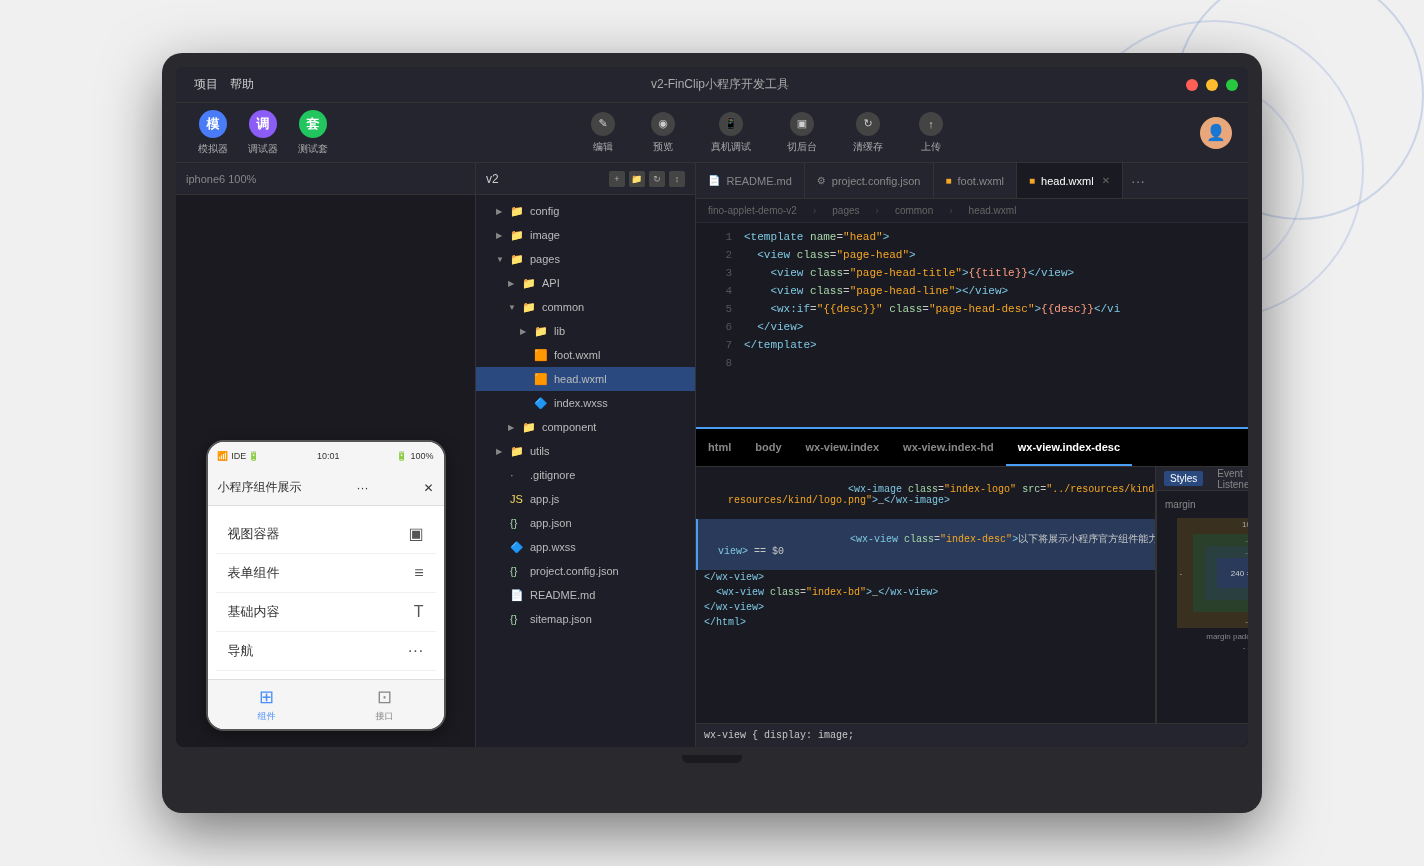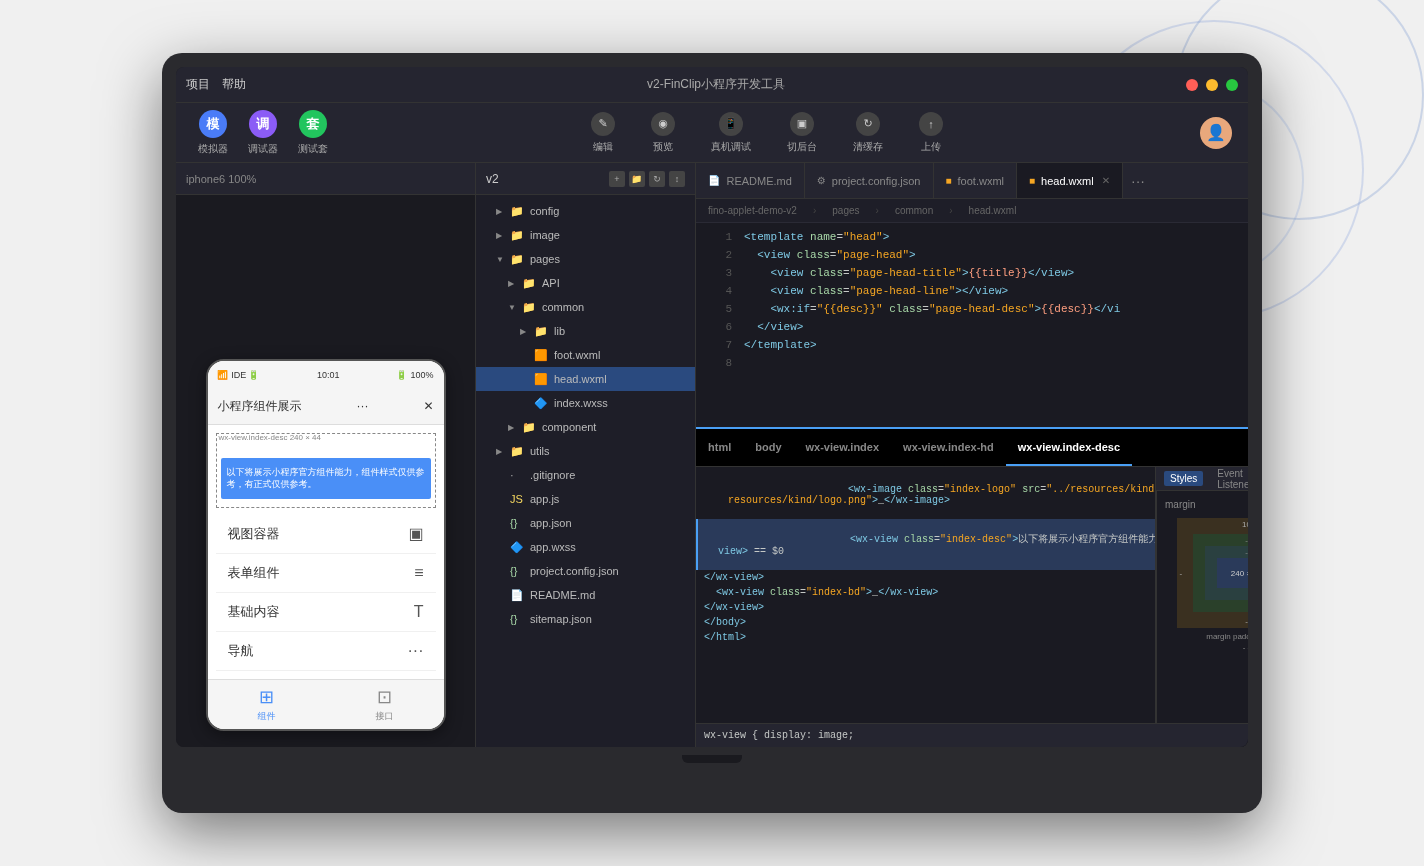--- a/index.html
+++ b/index.html
@@ -73,20 +73,21 @@
       display: flex;
       align-items: center;
       padding: 0 10px;
       border-bottom: 1px solid #333;
       flex-shrink: 0;
     }
     .title-bar-left {
       display: flex;
       gap: 12px;
       align-items: flex-start;
+      margin-left: 8px;
     }
     .menu-item {
       color: #ccc;
       font-size: 12px;
       cursor: pointer;
     }
     .title-bar-center {
       flex: 1;
       text-align: center;
       color: #aaa;
@@ -698,25 +699,20 @@
                 <span>🔋 100%</span>
               </div>
 
               <div class="phone-app-bar">
                 <span>小程序组件展示</span>
                 <span>···</span>
                 <span>✕</span>
               </div>
 
               <div class="phone-content">
-                <div class="element-highlight">
-                  <span class="element-label">wx-view.index-desc  240 × 44</span>
-                  <div style="height:16px;"></div>
-                  <div class="element-selected">以下将展示小程序官方组件能力，组件样式仅供参考，有正式仅供参考。</div>
-                </div>
 
                 <div class="phone-list-item">
                   <span>视图容器</span>
                   <span class="phone-list-icon">▣</span>
                 </div>
                 <div class="phone-list-item">
                   <span>表单组件</span>
                   <span class="phone-list-icon">≡</span>
                 </div>
                 <div class="phone-list-item">
@@ -979,21 +975,20 @@
                   <div class="html-tree">
                     <div class="html-node">
                       <span style="color:#666;">  </span><span class="tag-name">&lt;wx-image</span> <span class="attr-name">class</span>=<span class="attr-val">"index-logo"</span> <span class="attr-name">src</span>=<span class="attr-val">"../resources/kind/logo.png"</span> =<span class="attr-val">"../<br>&nbsp;&nbsp;&nbsp;&nbsp;resources/kind/logo.png"</span><span class="tag-name">&gt;</span>_<span class="tag-name">&lt;/wx-image&gt;</span>
                     </div>
                     <div class="html-node highlighted">
                       <span style="color:#666;">  </span><span class="tag-name">&lt;wx-view</span> <span class="attr-name">class</span>=<span class="attr-val">"index-desc"</span><span class="tag-name">&gt;</span>以下将展示小程序官方组件能力，组件样式仅供参考. <br><span style="color:#666;">  </span><span class="tag-name">view</span><span class="tag-name">&gt;</span> == $0
                     </div>
                     <div class="html-node"><span class="tag-name">&lt;/wx-view&gt;</span></div>
                     <div class="html-node">  <span class="tag-name">&lt;wx-view</span> <span class="attr-name">class</span>=<span class="attr-val">"index-bd"</span><span class="tag-name">&gt;</span>_<span class="tag-name">&lt;/wx-view&gt;</span></div>
                     <div class="html-node"><span class="tag-name">&lt;/wx-view&gt;</span></div>
-                    <div class="html-node"><span class="tag-name">&lt;/body&gt;</span></div>
                     <div class="html-node"><span class="tag-name">&lt;/html&gt;</span></div>
                   </div>
                 </div>
 
                 <div style="display:flex;flex-direction:column;flex:1;overflow:hidden;">
 
                   <div class="element-tabs">
                     <div class="element-tab-item active">Styles</div>
                     <div class="element-tab-item">Event Listeners</div>
 

